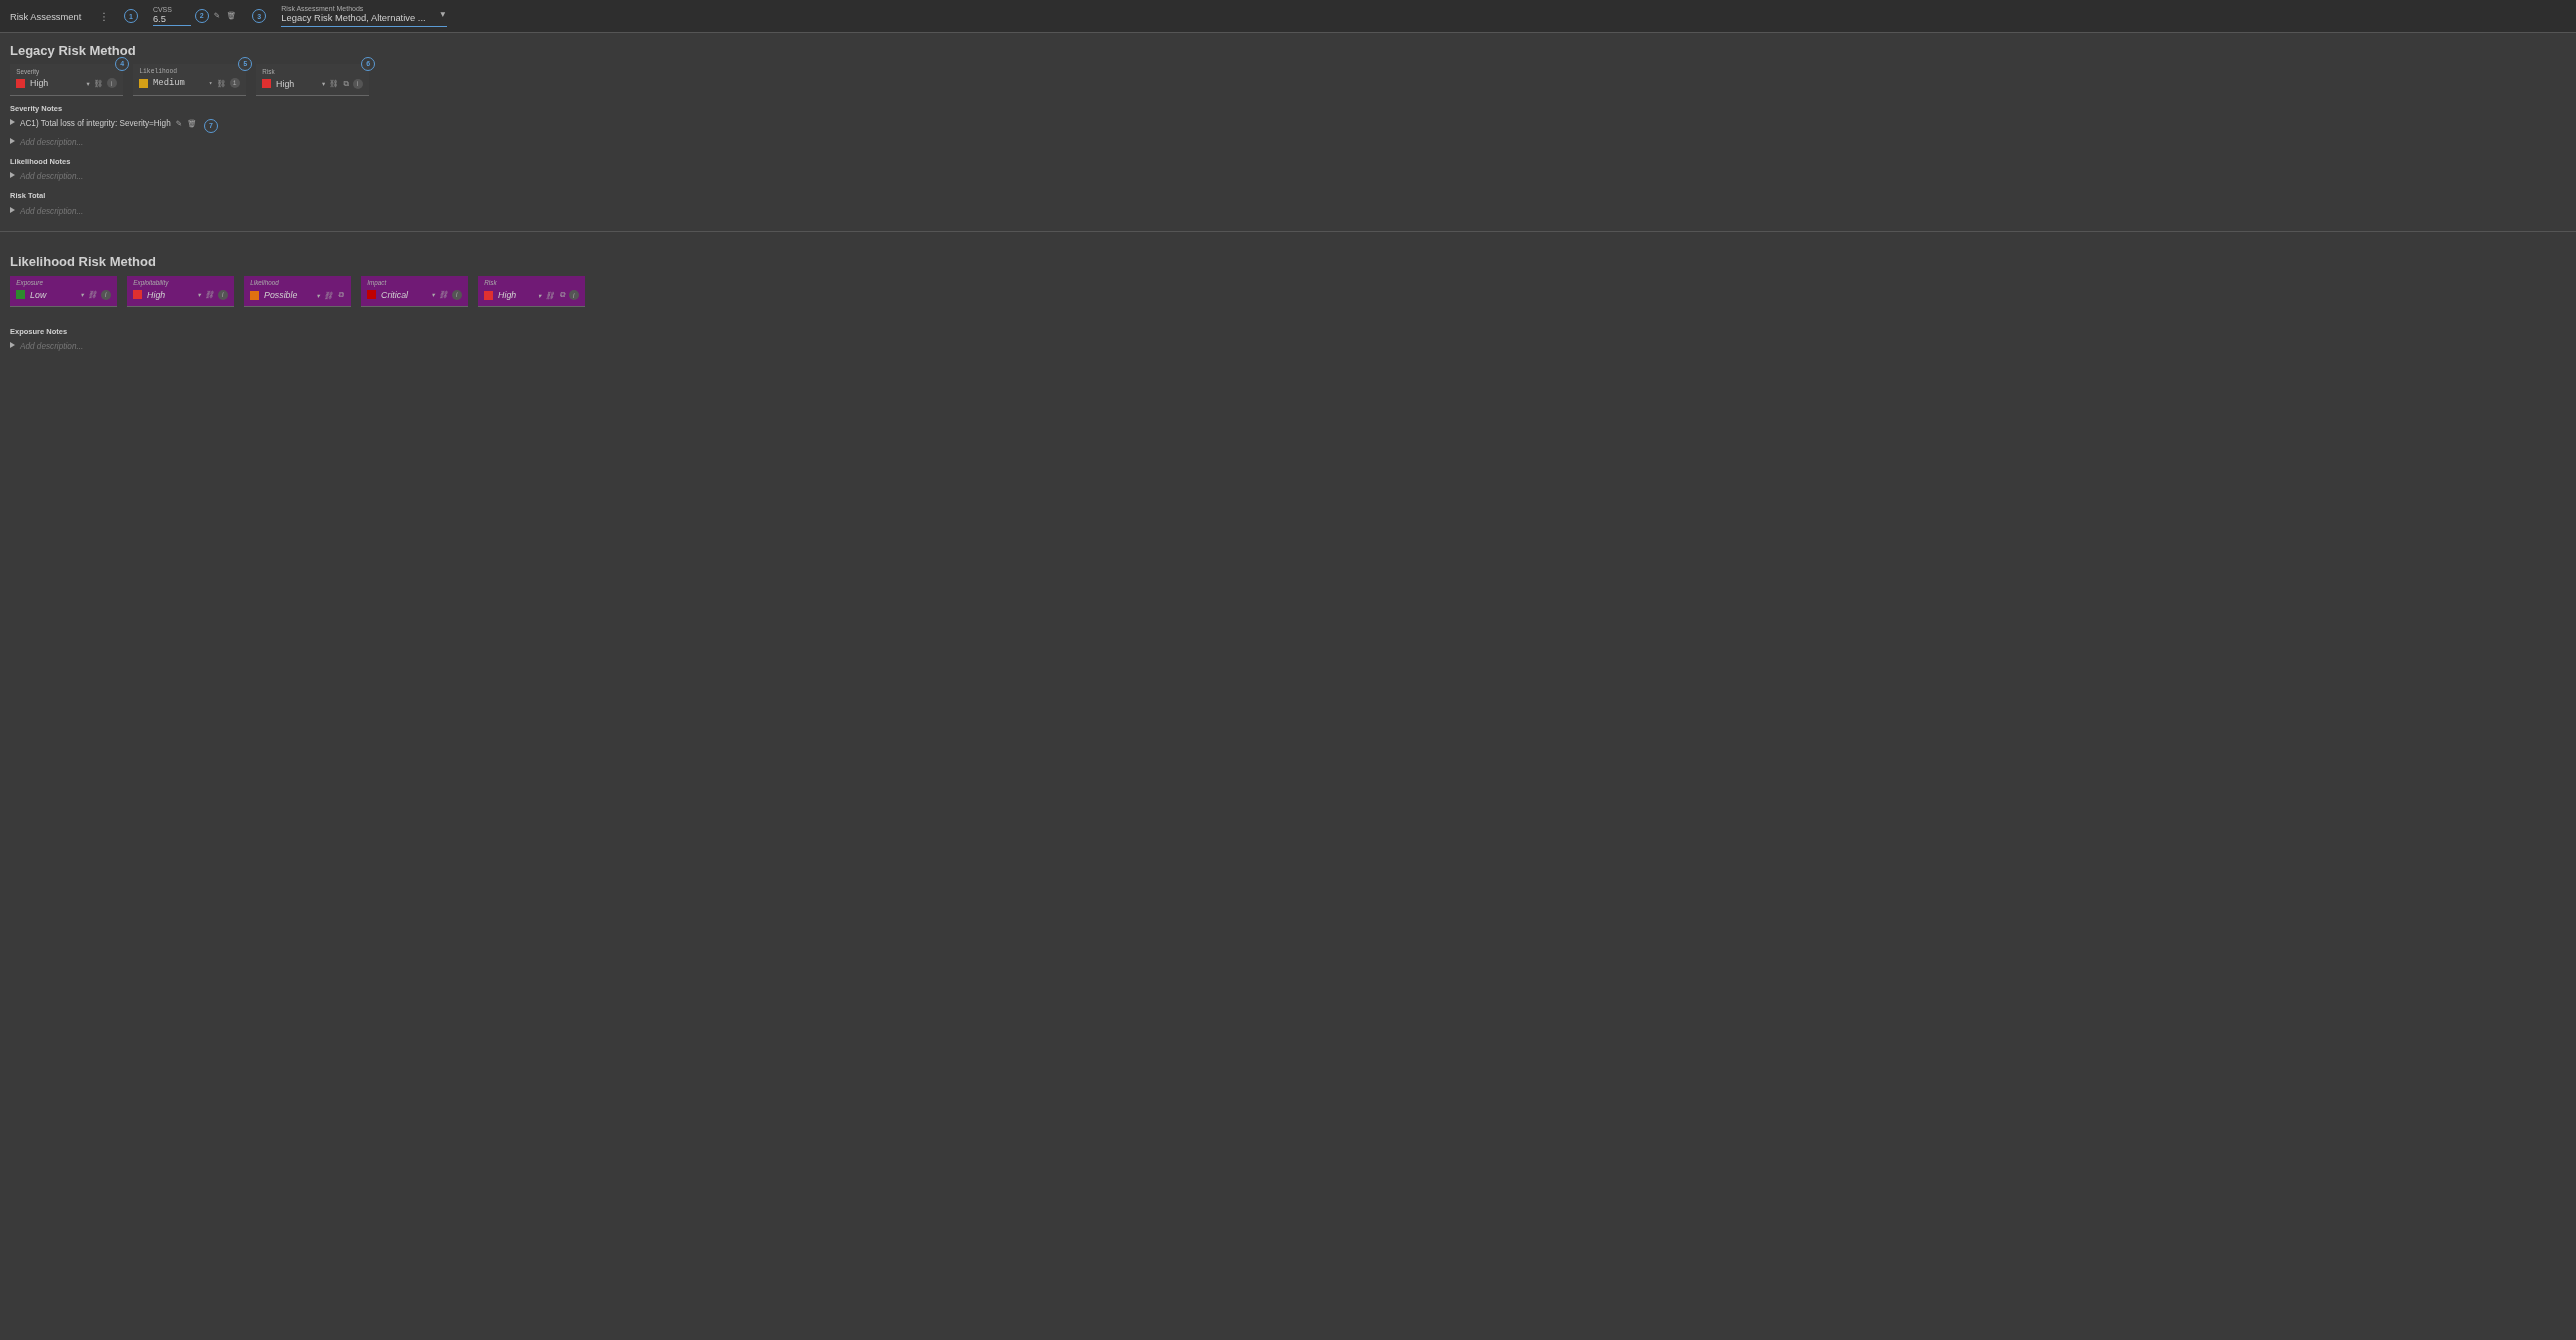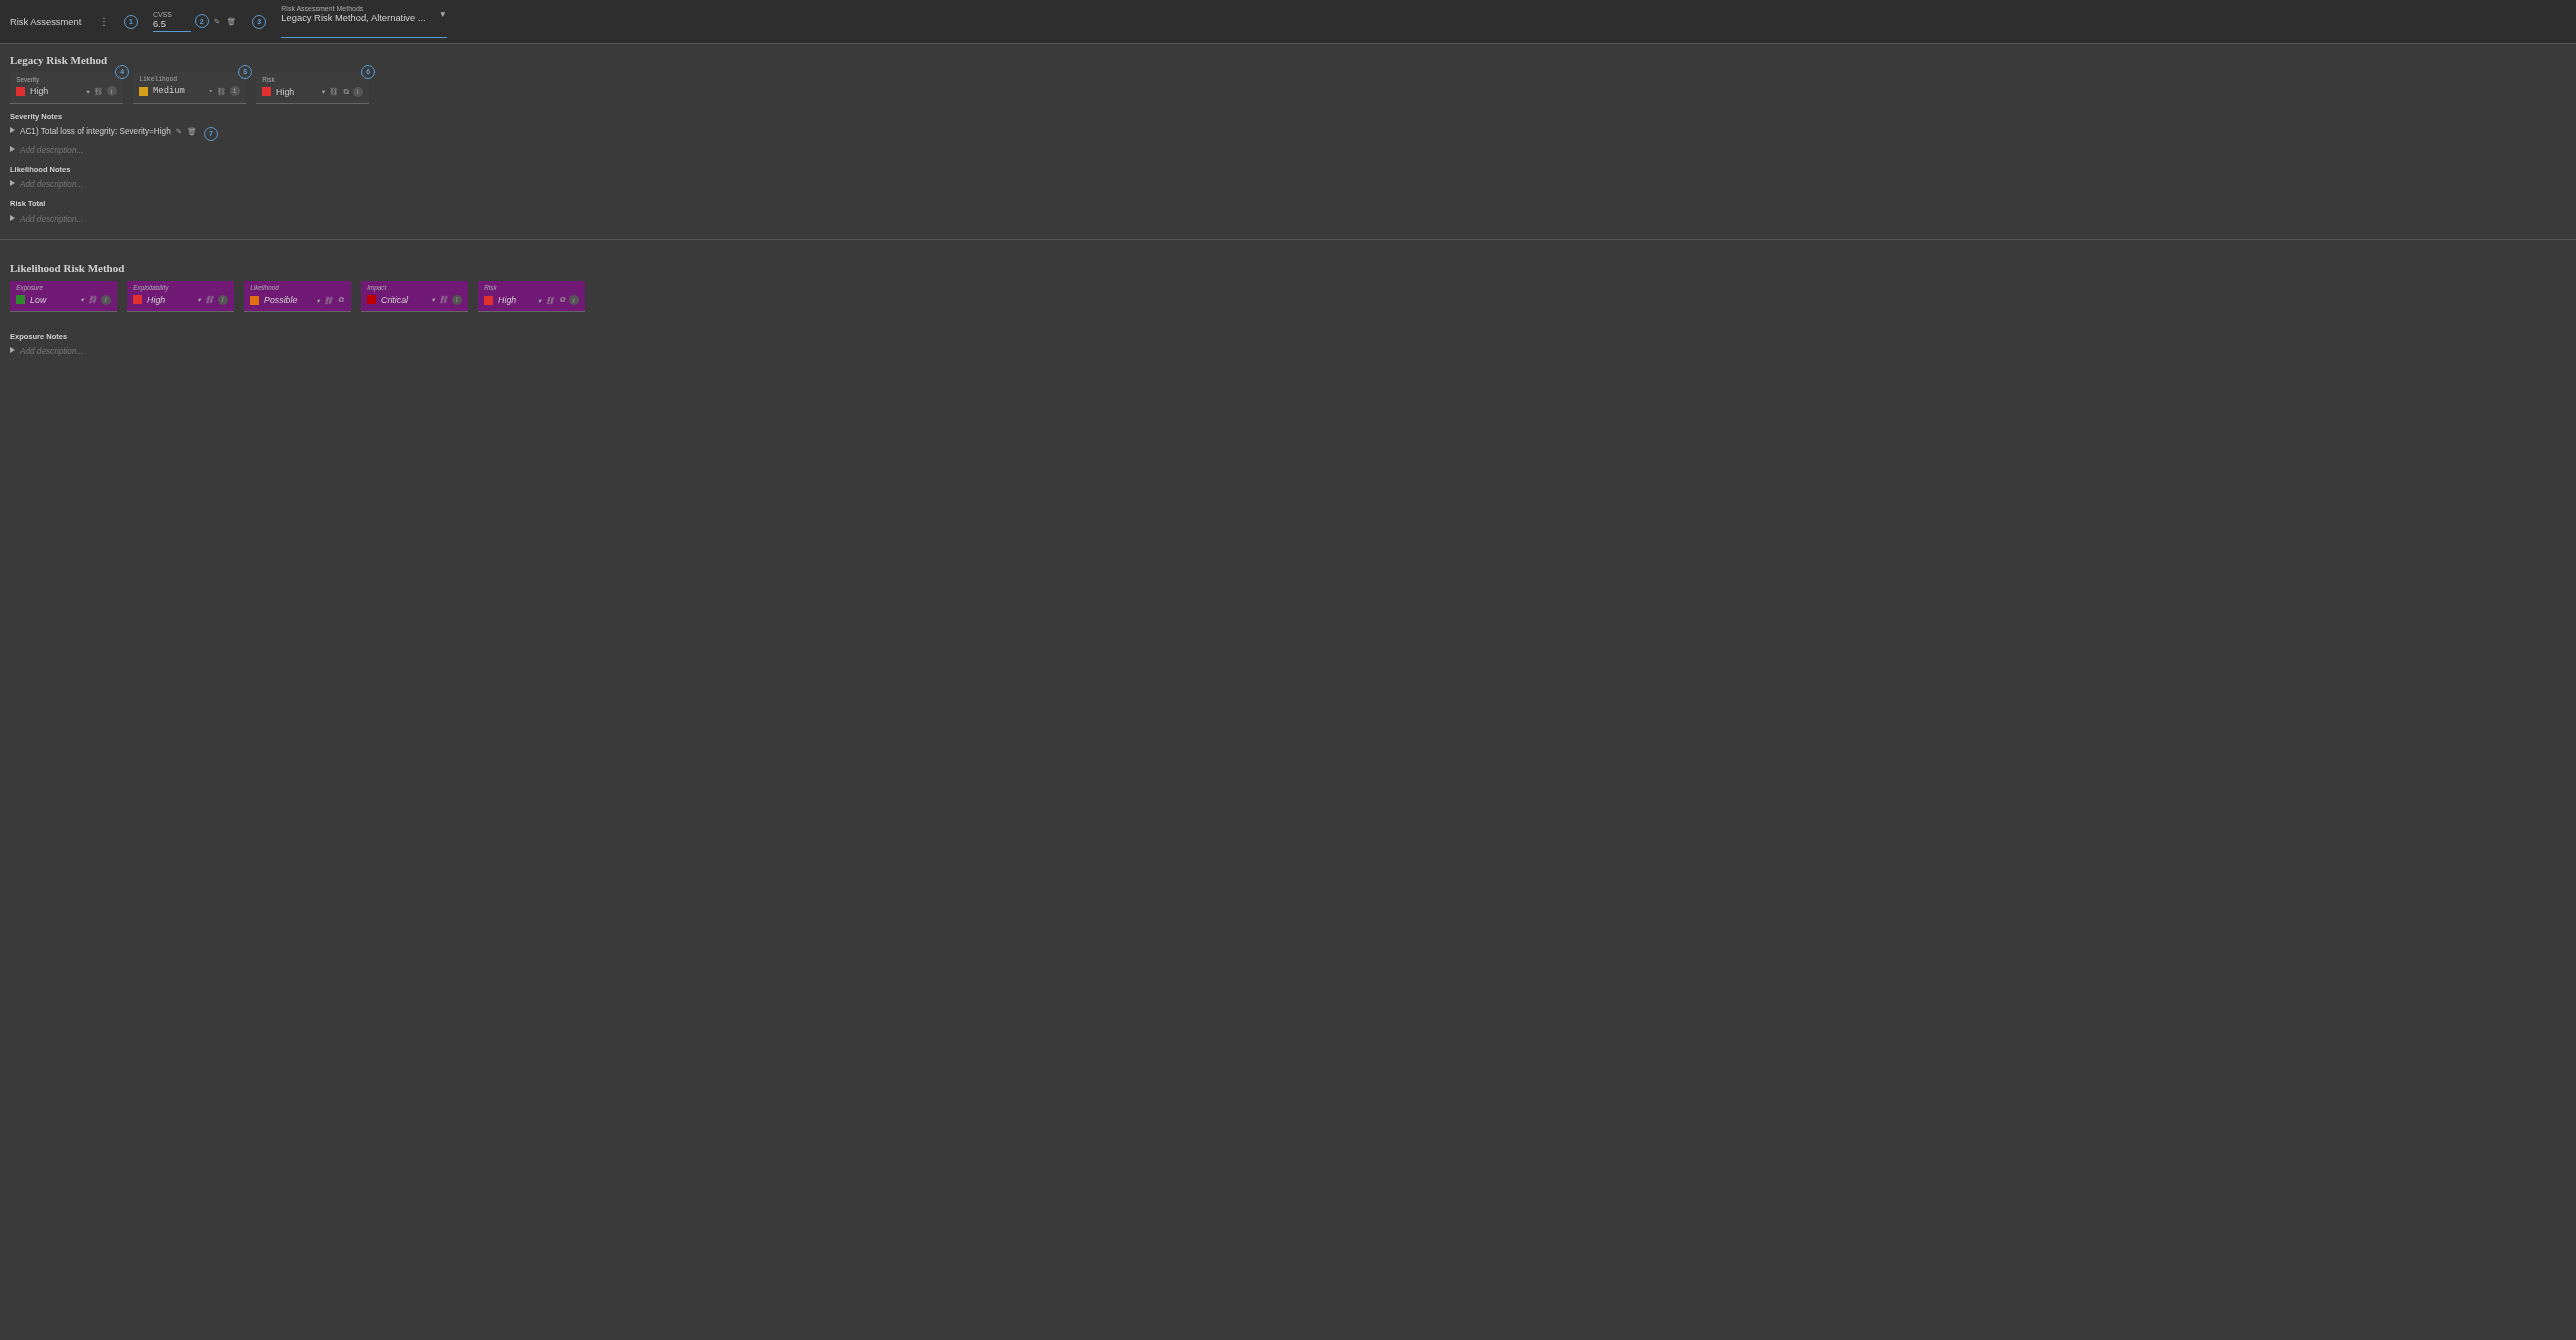--- a/index.html
+++ b/index.html
@@ -56,40 +56,39 @@
       color: #d0d0d0;
       border-bottom: 1.3px solid #5b9bd5;
       padding-bottom: 1.3px;
       min-width: 38px;
     }
     .risk-methods-section {
       display: flex;
       align-items: center;
       gap: 13px;
       border-bottom: 1.3px solid #5b9bd5;
-      padding-bottom: 14px;
+      padding-bottom: 3px;
     }
     .risk-methods-label {
       font-size: 7px;
       color: #aaa;
     }
     .risk-methods-value {
       font-size: 9.4px;
       color: #d0d0d0;
       min-width: 126px;
     }
     .risk-methods-chevron {
       color: #aaa;
     }
     .section-header {
-      font-size: 11px;
+      font-size: 13px;
       color: #d0d0d0;
       font-weight: bold;
       padding: 10px 10px 6.3px 10px;
-      font-family: Liberation Serif, serif;
     }
     .field-row {
       display: flex;
       gap: 0;
       padding: 0 10px;
       margin-bottom: 5px;
     }
     .field-box {
       background: #3d3d3d;
       border-bottom: 0.6px solid #666;

